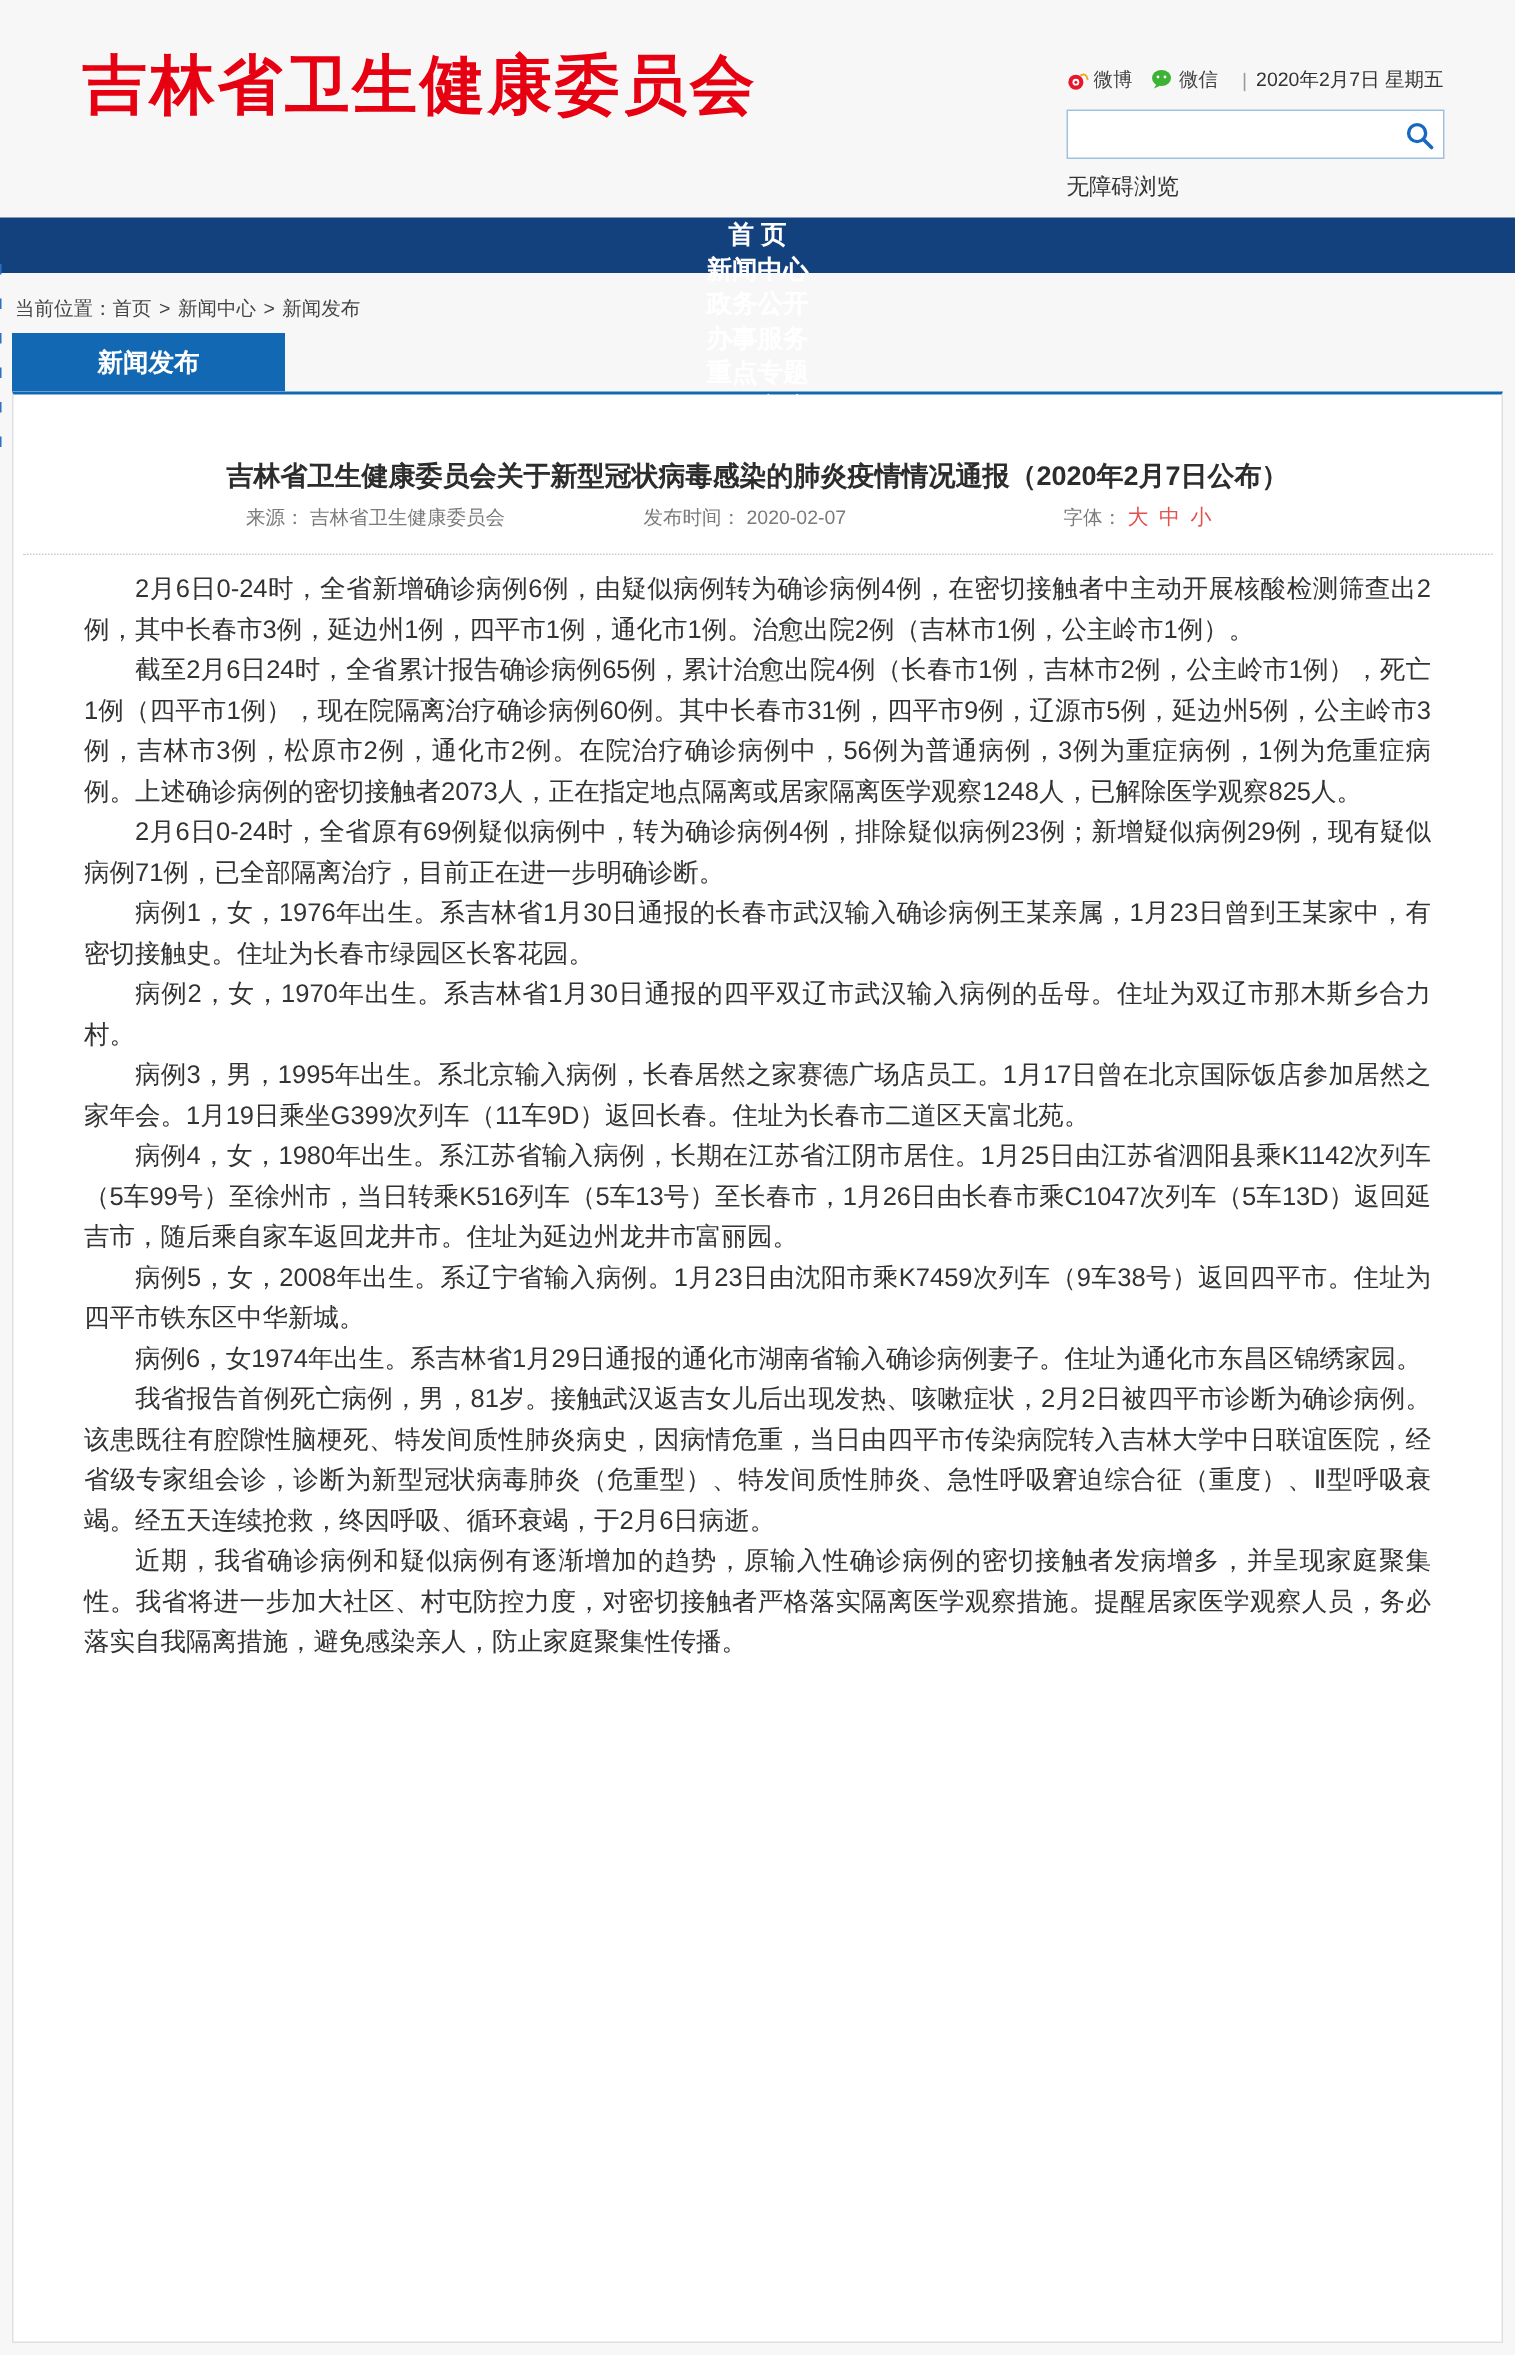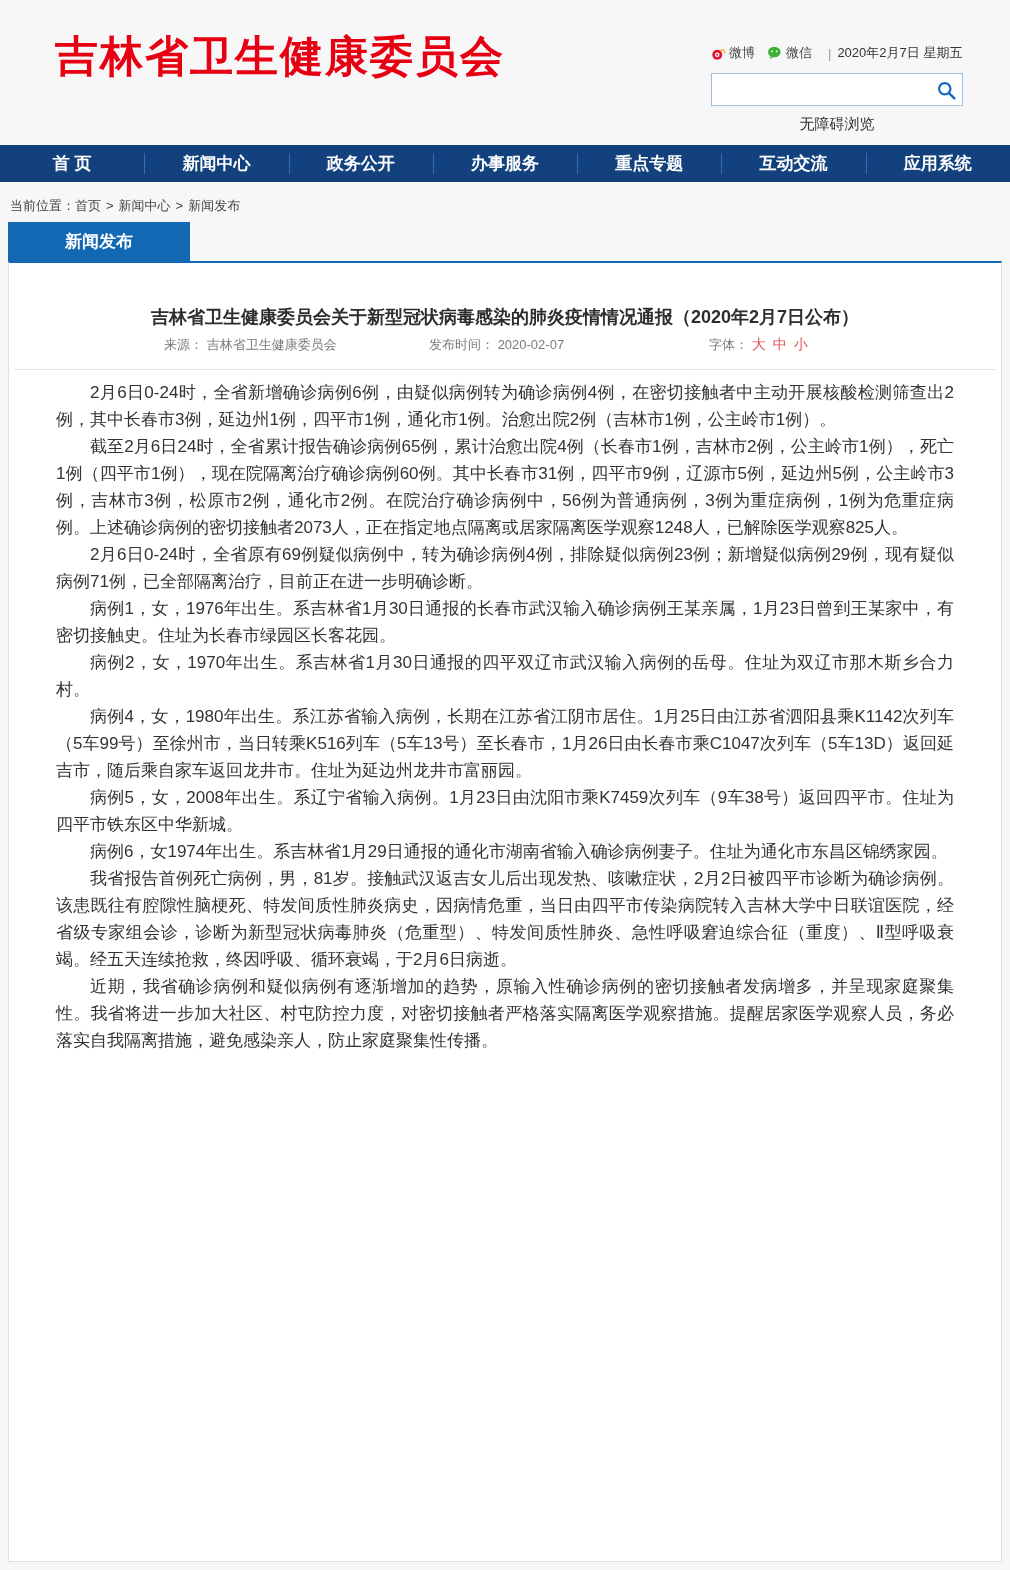--- a/index.html
+++ b/index.html
@@ -47,26 +47,26 @@
     border: none; outline: none; background: transparent;
     width: 212px; height: 100%; padding: 0 8px; font-size: 14px; color: #333;
     font-family: inherit;
   }
   .search-btn {
     position: absolute; right: 4px; top: 4px; width: 24px; height: 24px;
     border: none; background: transparent; padding: 0; cursor: pointer;
     display: flex; align-items: center; justify-content: center;
   }
   .accessibility {
-    margin-top: 9px; text-align: center; font-size: 15px; color: #333;
+    margin-top: 9px; text-align: left; font-size: 15px; color: #333;
     text-decoration: none; display: block; cursor: pointer;
   }
 
   
-  .nav { display: flex; height: 37px; background: var(--nav-bg); }
+  .nav { display: flex; height: 37px; background: var(--nav-bg); flex-direction: column; }
   .nav-item {
     flex: 1; display: flex; align-items: center; justify-content: center;
     color: #fff; font-size: 17px; font-weight: bold; text-decoration: none;
     position: relative; cursor: pointer; white-space: nowrap;
   }
   .nav-item + .nav-item::before {
     content: ""; position: absolute; left: 0; top: 8px; bottom: 8px; width: 1px;
     background: var(--nav-separator);
   }
 
@@ -191,19 +191,20 @@
   </div>
 
   <div class="dotted-sep"></div>
 
   <div class="article-body">
       <p>2月6日0-24时，全省新增确诊病例6例，由疑似病例转为确诊病例4例，在密切接触者中主动开展核酸检测筛查出2例，其中长春市3例，延边州1例，四平市1例，通化市1例。治愈出院2例（吉林市1例，公主岭市1例）。</p>
       <p>截至2月6日24时，全省累计报告确诊病例65例，累计治愈出院4例（长春市1例，吉林市2例，公主岭市1例），死亡1例（四平市1例），现在院隔离治疗确诊病例60例。其中长春市31例，四平市9例，辽源市5例，延边州5例，公主岭市3例，吉林市3例，松原市2例，通化市2例。在院治疗确诊病例中，56例为普通病例，3例为重症病例，1例为危重症病例。上述确诊病例的密切接触者2073人，正在指定地点隔离或居家隔离医学观察1248人，已解除医学观察825人。</p>
       <p>2月6日0-24时，全省原有69例疑似病例中，转为确诊病例4例，排除疑似病例23例；新增疑似病例29例，现有疑似病例71例，已全部隔离治疗，目前正在进一步明确诊断。</p>
       <p>病例1，女，1976年出生。系吉林省1月30日通报的长春市武汉输入确诊病例王某亲属，1月23日曾到王某家中，有密切接触史。住址为长春市绿园区长客花园。</p>
       <p>病例2，女，1970年出生。系吉林省1月30日通报的四平双辽市武汉输入病例的岳母。住址为双辽市那木斯乡合力村。</p>
+      <p>病例3，男，1995年出生。系北京输入病例，长春居然之家赛德广场店员工。1月17日曾在北京国际饭店参加居然之家年会。1月19日乘坐G399次列车（11车9D）返回长春。住址为长春市二道区天富北苑。</p>
       <p>病例4，女，1980年出生。系江苏省输入病例，长期在江苏省江阴市居住。1月25日由江苏省泗阳县乘K1142次列车（5车99号）至徐州市，当日转乘K516列车（5车13号）至长春市，1月26日由长春市乘C1047次列车（5车13D）返回延吉市，随后乘自家车返回龙井市。住址为延边州龙井市富丽园。</p>
       <p>病例5，女，2008年出生。系辽宁省输入病例。1月23日由沈阳市乘K7459次列车（9车38号）返回四平市。住址为四平市铁东区中华新城。</p>
       <p>病例6，女1974年出生。系吉林省1月29日通报的通化市湖南省输入确诊病例妻子。住址为通化市东昌区锦绣家园。</p>
       <p>我省报告首例死亡病例，男，81岁。接触武汉返吉女儿后出现发热、咳嗽症状，2月2日被四平市诊断为确诊病例。该患既往有腔隙性脑梗死、特发间质性肺炎病史，因病情危重，当日由四平市传染病院转入吉林大学中日联谊医院，经省级专家组会诊，诊断为新型冠状病毒肺炎（危重型）、特发间质性肺炎、急性呼吸窘迫综合征（重度）、Ⅱ型呼吸衰竭。经五天连续抢救，终因呼吸、循环衰竭，于2月6日病逝。</p>
       <p>近期，我省确诊病例和疑似病例有逐渐增加的趋势，原输入性确诊病例的密切接触者发病增多，并呈现家庭聚集性。我省将进一步加大社区、村屯防控力度，对密切接触者严格落实隔离医学观察措施。提醒居家医学观察人员，务必落实自我隔离措施，避免感染亲人，防止家庭聚集性传播。</p>
     </div>
 </div>
 
 </body></html>

